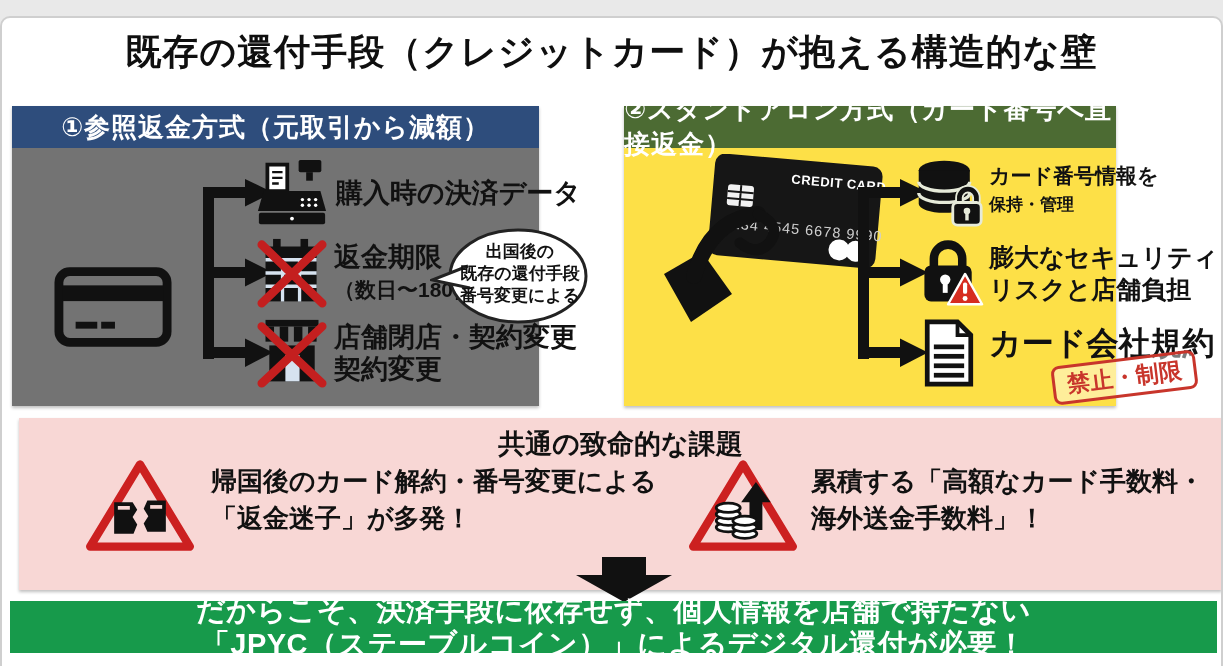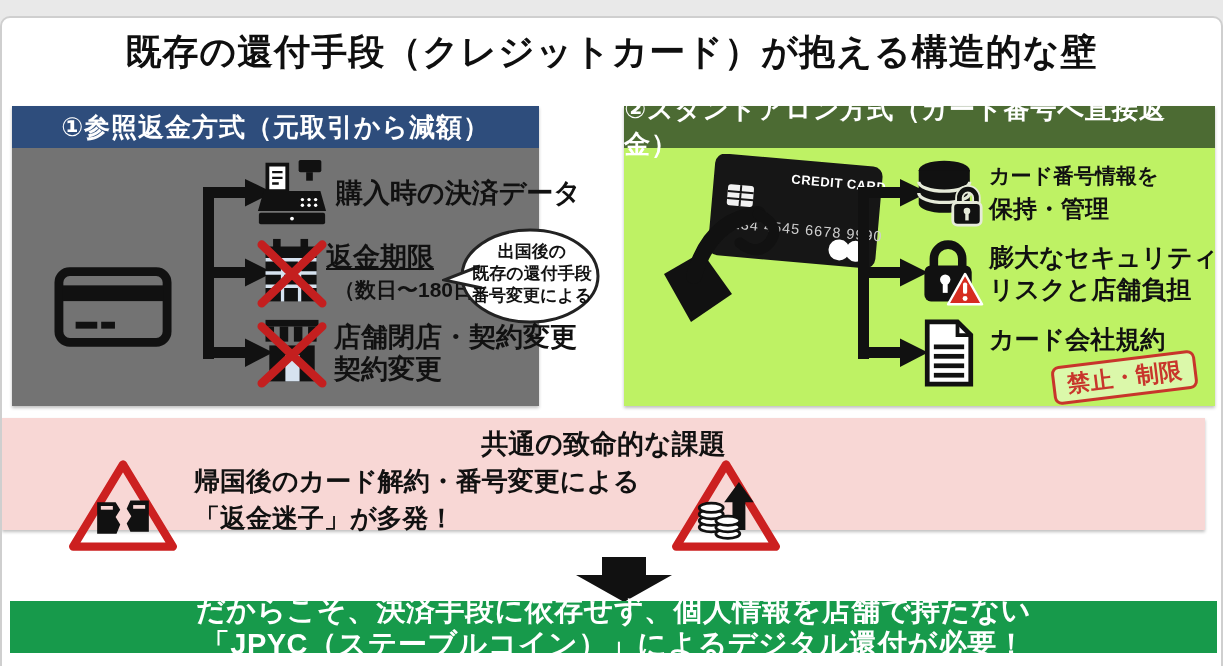--- a/index.html
+++ b/index.html
@@ -10,21 +10,21 @@
     font-family:"Liberation Sans","DejaVu Sans",sans-serif;color:#111;
   }
   .abs{position:absolute;}
   .main-title{
     top:10px;left:0;right:0;text-align:center;
     font-size:36px;font-weight:900;color:#0f0f0f;letter-spacing:1px;
   }
   
   .panel{box-shadow:0 2px 3px rgba(0,0,0,.25);}
   .panel-blue{left:10px;top:88px;width:527px;height:300px;background:#737373;}
-  .panel-green{left:622px;top:88px;width:591px;height:300px;background:#bef264;}
+  .panel-green{left:622px;top:88px;width:492px;height:300px;background:#fde047;}
   .panel-header{
     position:absolute;left:0;top:0;right:0;height:42px;
     display:flex;align-items:center;justify-content:center;
     color:#fff;font-size:26px;font-weight:800;letter-spacing:1px;
   }
   .panel-blue .panel-header{background:#2e4d7c;}
   .panel-green .panel-header{background:#4c6b33;}
   .item-label{font-size:27px;font-weight:800;line-height:1.1;white-space:nowrap;}
   .item-sub{font-size:21px;font-weight:800;white-space:nowrap;}
   .icon-box{width:70px;height:70px;}
@@ -34,21 +34,21 @@
     position:absolute;left:26px;top:15px;width:128px;text-align:center;
     font-size:17px;font-weight:800;line-height:22px;
   }
   
   .stamp{
     border:3px solid #c8352b;border-radius:8px;color:#c8352b;
     font-size:23px;font-weight:900;padding:1px 12px;white-space:nowrap;
     transform:rotate(-7deg);background:rgba(255,255,255,.45);
   }
   
-  .panel-pink{left:0;top:400px;width:1203px;height:112px;background:#f8d7d5;}
+  .panel-pink{left:17px;top:400px;width:1203px;height:172px;background:#f8d7d5;}
   .issues-title{left:0;right:0;top:8px;text-align:center;font-size:27px;font-weight:900;}
   .issue-text{font-size:26px;font-weight:800;line-height:37px;white-space:nowrap;}
   .warn-icon{width:118px;height:96px;}
   .warn-icon svg{width:100%;height:100%;display:block;}
   
   .down-arrow{left:574px;top:539px;width:96px;height:45px;}
   .conclusion{
     left:8px;top:583px;width:1207px;height:52px;background:#179a4b;
     display:flex;flex-direction:column;align-items:center;justify-content:center;
     color:#fff;font-size:29px;font-weight:900;line-height:34px;letter-spacing:.5px;
@@ -111,24 +111,24 @@
 
     <div class="abs icon-box" style="left:245px;top:132px;">
       <svg viewBox="0 0 74 74">
         <rect x="17" y="1" width="8" height="13" fill="#111"></rect>
         <rect x="46" y="1" width="8" height="13" fill="#111"></rect>
         <rect x="9" y="9" width="54" height="58" fill="#111"></rect>
         <path d="M9 23 h54 M9 37 h54 M9 51 h54 M27 23 v44 M45 23 v44" stroke="#d6e2ef" stroke-width="3.5" fill="none"></path>
         <path d="M5 7 L69 69 M69 7 L5 69" stroke="#c41f1f" stroke-width="9" stroke-linecap="round" fill="none"></path>
       </svg>
     </div>
-    <div class="abs item-label" style="left:314px;top:137px;text-decoration:underline;">返金期限</div>
+    <div class="abs item-label" style="left:322px;top:137px;">返金期限</div>
     <div class="abs item-sub" style="left:322px;top:170px;">（数日〜180日等）</div>
 
-    <div class="abs" style="left:430px;top:120px;width:160px;height:100px;font-family:Liberation Serif, serif;">
+    <div class="abs" style="left:418px;top:120px;width:160px;height:100px;font-family:Liberation Serif, serif;">
       <svg viewBox="0 0 160 100" width="160" height="100">
         <ellipse cx="88" cy="50" rx="68" ry="46" fill="#fff" stroke="#222" stroke-width="3"></ellipse>
         <path d="M38 40 L2 54 L40 62" fill="#fff" stroke="#222" stroke-width="3"></path>
       </svg>
       <div class="bubble-text">
         <div>出国後の</div>
         <div>既存の還付手段</div>
         <div>番号変更による</div>
       </div>
     </div>
@@ -190,21 +190,21 @@
         <path d="M5 25 c0 5.5 12.1 10 27 10 s27 -4.5 27 -10" fill="none" stroke="#e6ead9" stroke-width="3.5"></path>
         <path d="M5 37 c0 5.5 12.1 10 27 10 s27 -4.5 27 -10" fill="none" stroke="#e6ead9" stroke-width="3.5"></path>
         <path d="M48 47 v-5 a9 9 0 0 1 18 0 v5" fill="none" stroke="#e6ead9" stroke-width="9"></path>
         <path d="M48 47 v-5 a9 9 0 0 1 18 0 v5" fill="none" stroke="#111" stroke-width="5"></path>
         <rect x="41" y="47" width="30" height="24" rx="5" fill="#111" stroke="#e6ead9" stroke-width="3"></rect>
         <circle cx="56" cy="56" r="3.5" fill="#e6ead9"></circle>
         <rect x="54.2" y="58" width="3.6" height="8" fill="#e6ead9"></rect>
       </svg>
     </div>
     <div class="abs item-label" style="left:365px;top:58px;font-size:21px;">カード番号情報を</div>
-    <div class="abs item-label" style="left:365px;top:90px;font-size:24px;">保持・管理</div>
+    <div class="abs item-label" style="left:365px;top:90px;font-size:17px;">保持・管理</div>
 
     <div class="abs icon-box" style="left:290px;top:132px;">
       <svg viewBox="0 0 74 74">
         <path d="M21 32 v-10 a15 15 0 0 1 30 0 v10" fill="none" stroke="#111" stroke-width="9"></path>
         <rect x="11" y="29" width="50" height="38" rx="7" fill="#111"></rect>
         <circle cx="33" cy="44" r="5.5" fill="#fff"></circle>
         <rect x="30.4" y="47" width="5.2" height="11" fill="#fff"></rect>
         <path d="M54 38 L72 70 H36 Z" fill="#d62c20" stroke="#fff" stroke-width="2.5" stroke-linejoin="round"></path>
         <rect x="51.8" y="47" width="4.4" height="12" rx="2" fill="#fff"></rect>
         <circle cx="54" cy="64" r="2.6" fill="#fff"></circle>
@@ -218,21 +218,21 @@
         <path d="M8 4 h32 l14 14 v52 H8 Z" fill="#fff" stroke="#111" stroke-width="5"></path>
         <path d="M40 4 v14 h14" fill="none" stroke="#111" stroke-width="4"></path>
         <g fill="#111">
           <rect x="15" y="28" width="32" height="5"></rect>
           <rect x="15" y="38" width="32" height="5"></rect>
           <rect x="15" y="48" width="32" height="5"></rect>
           <rect x="15" y="58" width="32" height="5"></rect>
         </g>
       </svg>
     </div>
-    <div class="abs item-label" style="left:365px;top:220px;font-size:25px;">カード会社規約</div>
+    <div class="abs item-label" style="left:365px;top:220px;font-size:32px;">カード会社規約</div>
     <div class="abs stamp" style="left:428px;top:252px;">禁止・制限</div>
   </div>
 
   <div class="abs panel panel-pink">
     <div class="abs issues-title">共通の致命的な課題</div>
 
     <div class="abs warn-icon" style="left:62px;top:40px;">
       <svg viewBox="0 0 124 104">
         <path d="M62 7 L116 96 H8 Z" fill="none" stroke="#cc2020" stroke-width="9" stroke-linejoin="round"></path>
         <path d="M34 48 h20 l5 8 -5 8 5 8 -4 10 H34 Z" fill="#111"></path>
@@ -254,20 +254,24 @@
           <ellipse cx="46" cy="75" rx="13" ry="5"></ellipse>
           <ellipse cx="46" cy="68" rx="13" ry="5"></ellipse>
           <ellipse cx="46" cy="61" rx="13" ry="5"></ellipse>
           <ellipse cx="46" cy="54" rx="13" ry="5"></ellipse>
           <ellipse cx="64" cy="82" rx="13" ry="5"></ellipse>
           <ellipse cx="64" cy="75" rx="13" ry="5"></ellipse>
           <ellipse cx="64" cy="68" rx="13" ry="5"></ellipse>
         </g>
       </svg>
     </div>
+    <div class="abs" style="left:792px;top:45px;">
+      <div class="issue-text">累積する「高額なカード手数料・</div>
+      <div class="issue-text">海外送金手数料」！</div>
+    </div>
   </div>
 
   <div class="abs down-arrow">
     <svg viewBox="0 0 96 45" width="96" height="45">
       <polygon points="26,0 70,0 70,18 96,18 48,45 0,18 26,18" fill="#111"></polygon>
     </svg>
   </div>
 
   <div class="abs conclusion">
     <div>だからこそ、決済手段に依存せず、個人情報を店舗で持たない</div>

